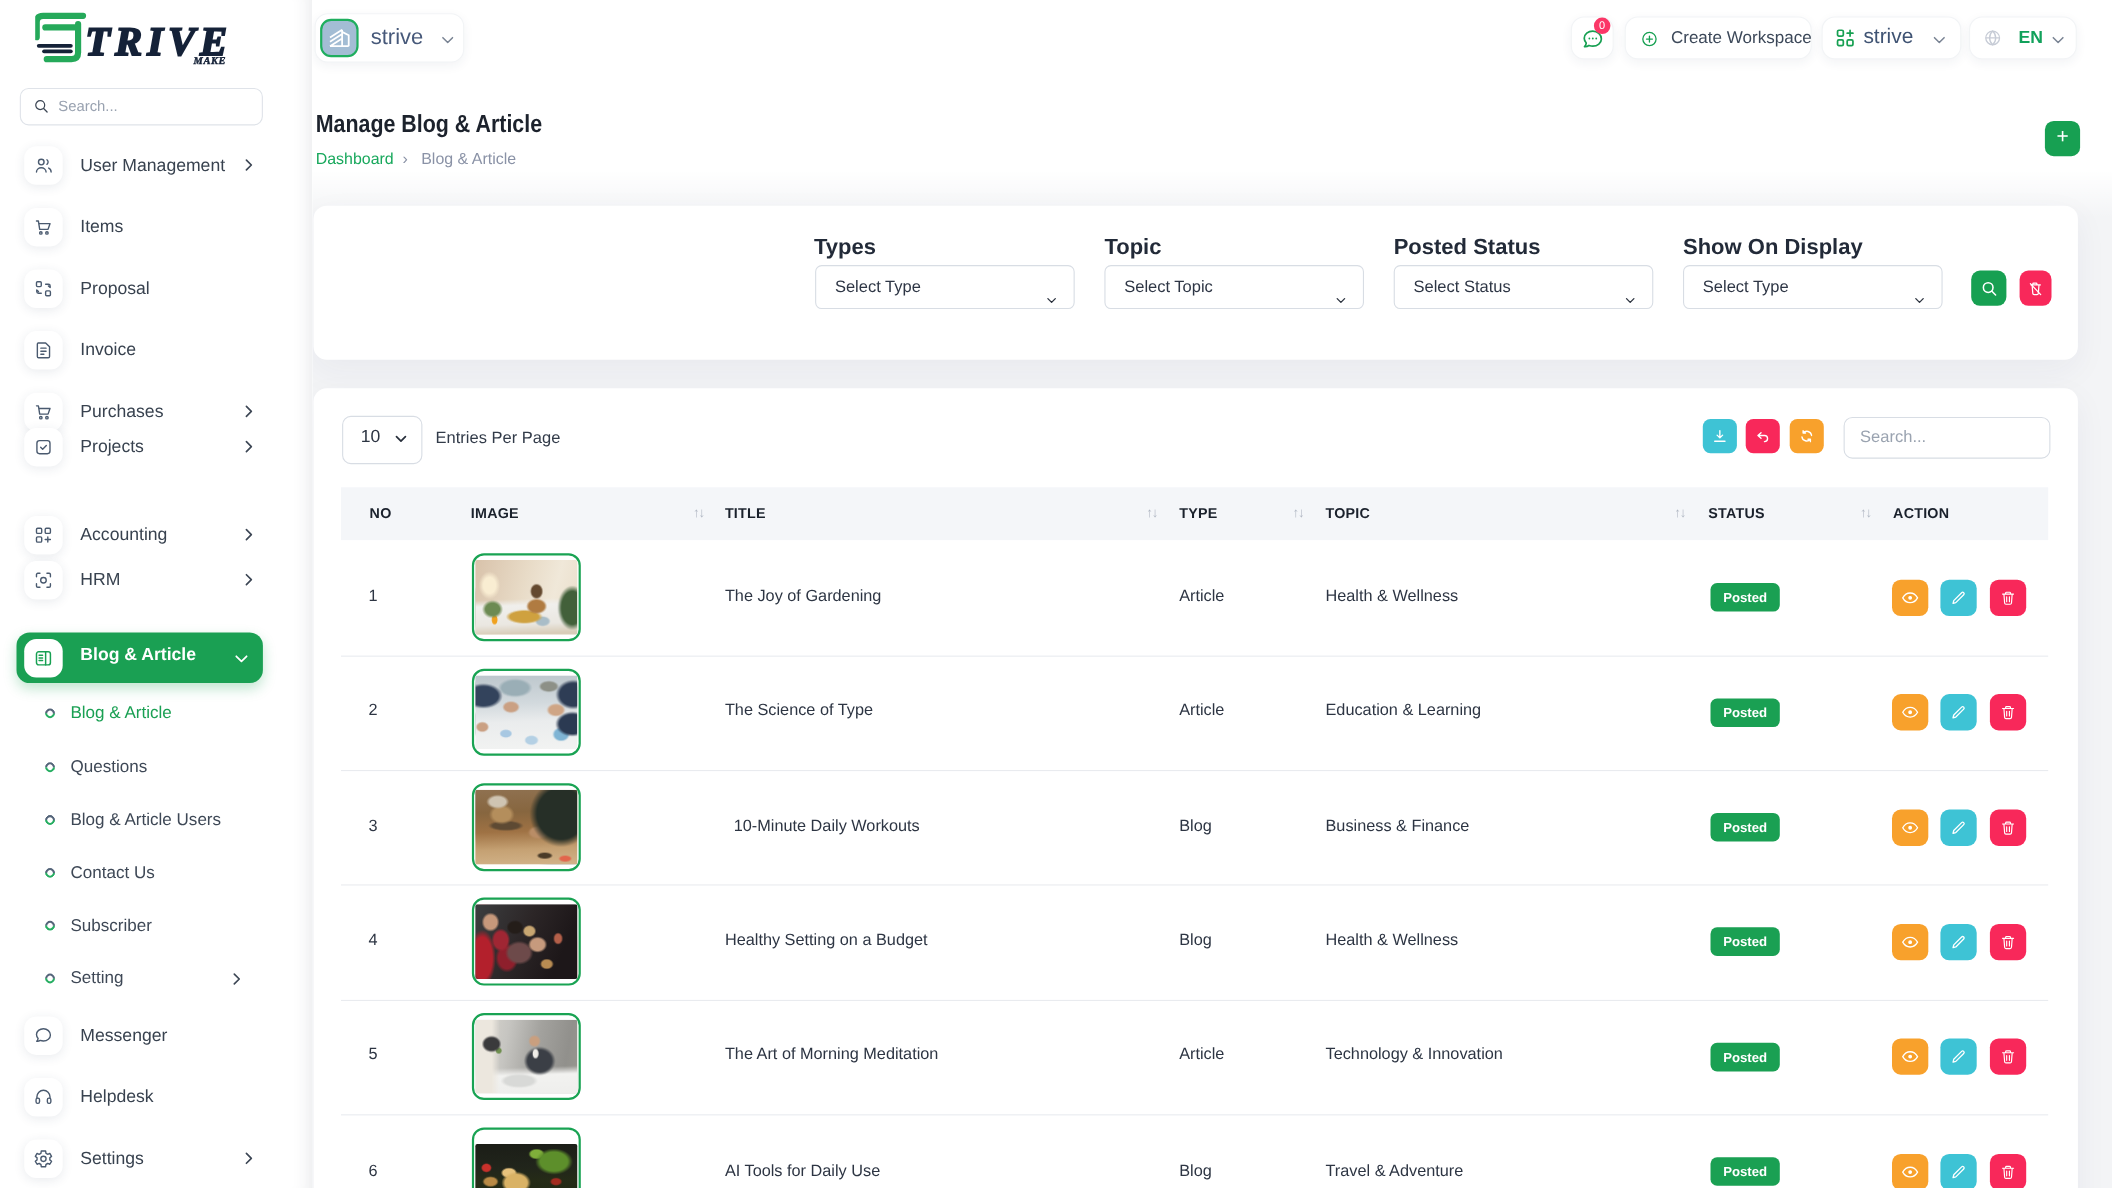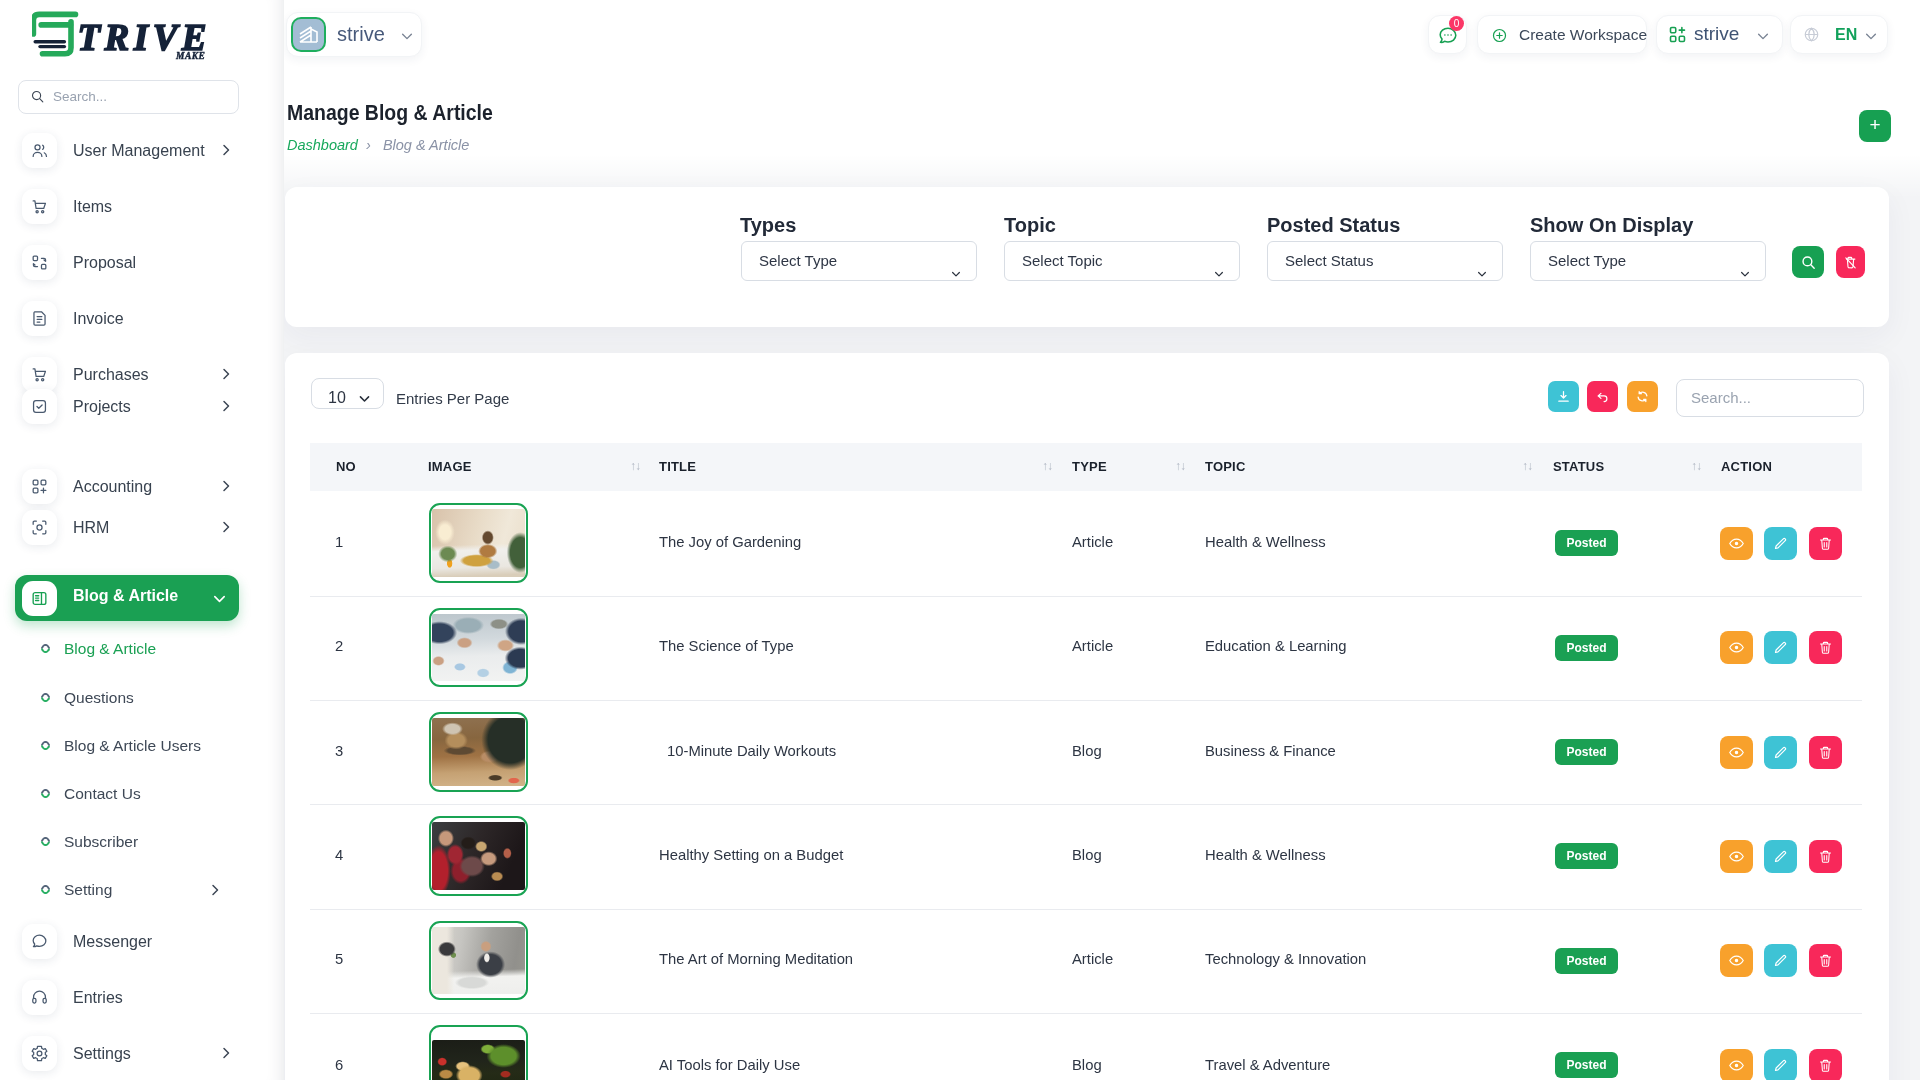--- a/index.html
+++ b/index.html
@@ -22,21 +22,21 @@
 .active-pill .lbl{position:absolute;left:58px;top:12px;font-size:16px;font-weight:bold;color:#fff;}
 .active-pill .dchev{position:absolute;left:197px;top:16px;}
 .subitem{left:64px;height:20px;font-size:15.5px;color:#3e4856;white-space:nowrap;}
 .subitem.gtxt{color:#1aa053;}
 .bullet{left:41px;width:9px;height:9px;border-radius:50%;border-style:solid;border-width:2px;border-color:#55657a #55657a #27ae62 #27ae62;transform:rotate(-45deg);}
 
 .tbox{background:#fff;border-radius:12px;box-shadow:0 3px 10px rgba(40,55,80,0.06);border:1px solid #f2f4f6;}
 
 .card{background:#fff;border-radius:12px;box-shadow:0 10px 30px rgba(30,45,90,0.05);}
 h1.pgtitle{left:287px;top:100px;font-size:22.5px;color:#1c222c;transform:scaleX(0.865);transform-origin:left top;white-space:nowrap;}
-.crumb{left:287px;top:137px;font-size:14.5px;color:#8a92a6;font-style:italic;}
+.crumb{left:287px;top:137px;font-size:14.5px;color:#8a92a6;}
 .crumb .g{color:#18a85c;}
 .addbtn{left:1859px;top:110px;width:32px;height:32px;background:#17a052;border-radius:8px;color:#fff;font-size:19px;text-align:center;line-height:30px;}
 .flabel{font-size:20px;font-weight:bold;color:#222a38;}
 .fselect{height:40px;width:236px;border:1px solid #d8dde4;border-radius:6px;background:#fff;font-size:15px;color:#2e3645;line-height:38px;padding-left:17px;}
 .fselect .sel-chev{position:absolute;right:14px;top:14px;}
 .sqbtn{border-radius:8px;display:flex;align-items:center;justify-content:center;}
 .tinysel{border:1px solid #d8dde4;border-radius:8px;background:#fff;}
 .thead{left:310px;top:443px;width:1552px;height:48px;background:#f4f6f9;}
 .th{position:absolute;top:459px;font-size:13px;font-weight:bold;color:#1a212c;letter-spacing:0.2px;}
 .sort{position:absolute;top:459px;font-size:12px;color:#b0b7c3;letter-spacing:-1px;}
@@ -149,21 +149,21 @@
     </svg>
   </div>
 <div class="abs sqbtn pink" style="left:1836px;top:246px;width:29px;height:32px;">
     <svg width="15" height="15" viewBox="0 0 24 24" fill="none" stroke="#fff" stroke-width="1.8" stroke-linecap="round" stroke-linejoin="round">
       <path d="M5.5 6.5H19M8 6.5V5a1.2 1.2 0 011.2-1.2h3.6A1.2 1.2 0 0114 5v1.5M7 6.5l1 12.3a1.9 1.9 0 001.9 1.7h4.2a1.9 1.9 0 001.9-1.7l1-12.3"></path>
       <path d="M4.5 4.5l15 16"></path>
     </svg>
   </div>
 
 <div class="abs card" style="left:284.6px;top:352.6px;width:1604px;height:780px;"></div>
-<div class="abs tinysel" style="left:311px;top:378px;width:73px;height:31px;font-size:16px;color:#2d3543;line-height:37px;padding-left:16px;">10<svg style="position:absolute;right:12px;top:13px;" width="13" height="13" viewBox="0 0 16 16">
+<div class="abs tinysel" style="left:311px;top:378px;width:73px;height:44px;font-size:16px;color:#2d3543;line-height:37px;padding-left:16px;">10<svg style="position:absolute;right:12px;top:13px;" width="13" height="13" viewBox="0 0 16 16">
       <path d="M3 6l5 5 5-5" fill="none" stroke="#272e3a" stroke-width="1.9" stroke-linecap="round" stroke-linejoin="round"></path>
     </svg></div>
 <div class="abs" style="left:396px;top:390px;font-size:15px;color:#323b49;">Entries Per Page</div>
 <div class="abs sqbtn cyan" style="left:1548px;top:381px;width:31px;height:31px;border-radius:7px;">
     <svg width="15" height="15" viewBox="0 0 24 24" fill="none" stroke="#fff" stroke-width="2" stroke-linecap="round" stroke-linejoin="round">
       <path d="M12 4v10M8 10.5l4 4 4-4M4.5 19.5h15"></path>
     </svg>
   </div>
 <div class="abs sqbtn pink" style="left:1587px;top:381px;width:31px;height:31px;border-radius:7px;">
     <svg width="15" height="15" viewBox="0 0 24 24" fill="none" stroke="#fff" stroke-width="2" stroke-linecap="round" stroke-linejoin="round">
@@ -548,21 +548,21 @@
     <span class="lbl">Messenger</span>
   </div>
 <div class="abs mitem" style="top:980px;z-index:6;">
     <span class="mi-box">
       <svg width="19" height="19" viewBox="0 0 24 24" fill="none" stroke="#4a5a6f" stroke-width="1.6" stroke-linecap="round" stroke-linejoin="round">
         <path d="M4.5 13v-1.5a7.5 7.5 0 0115 0V13"></path>
         <rect x="3.5" y="13" width="4" height="6" rx="1.8"></rect>
         <rect x="16.5" y="13" width="4" height="6" rx="1.8"></rect>
       </svg>
     </span>
-    <span class="lbl">Entries</span>
+    <span class="lbl">Helpdesk</span>
   </div>
 <div class="abs mitem" style="top:1036px;z-index:6;">
     <span class="mi-box">
       <svg width="19" height="19" viewBox="0 0 24 24" fill="none" stroke="#4a5a6f" stroke-width="1.6" stroke-linecap="round" stroke-linejoin="round">
         <circle cx="12" cy="12" r="3"></circle>
         <path d="M19.4 12a7.4 7.4 0 00-.1-1.2l2-1.6-2-3.4-2.4 1a7.4 7.4 0 00-2-1.2L14.5 3h-5l-.4 2.6a7.4 7.4 0 00-2 1.2l-2.4-1-2 3.4 2 1.6a7.4 7.4 0 000 2.4l-2 1.6 2 3.4 2.4-1a7.4 7.4 0 002 1.2l.4 2.6h5l.4-2.6a7.4 7.4 0 002-1.2l2.4 1 2-3.4-2-1.6c.1-.4.1-.8.1-1.2z"></path>
       </svg>
     </span>
     <span class="lbl">Settings</span>
     <svg class="chev-r" width="16" height="16" viewBox="0 0 16 16">

